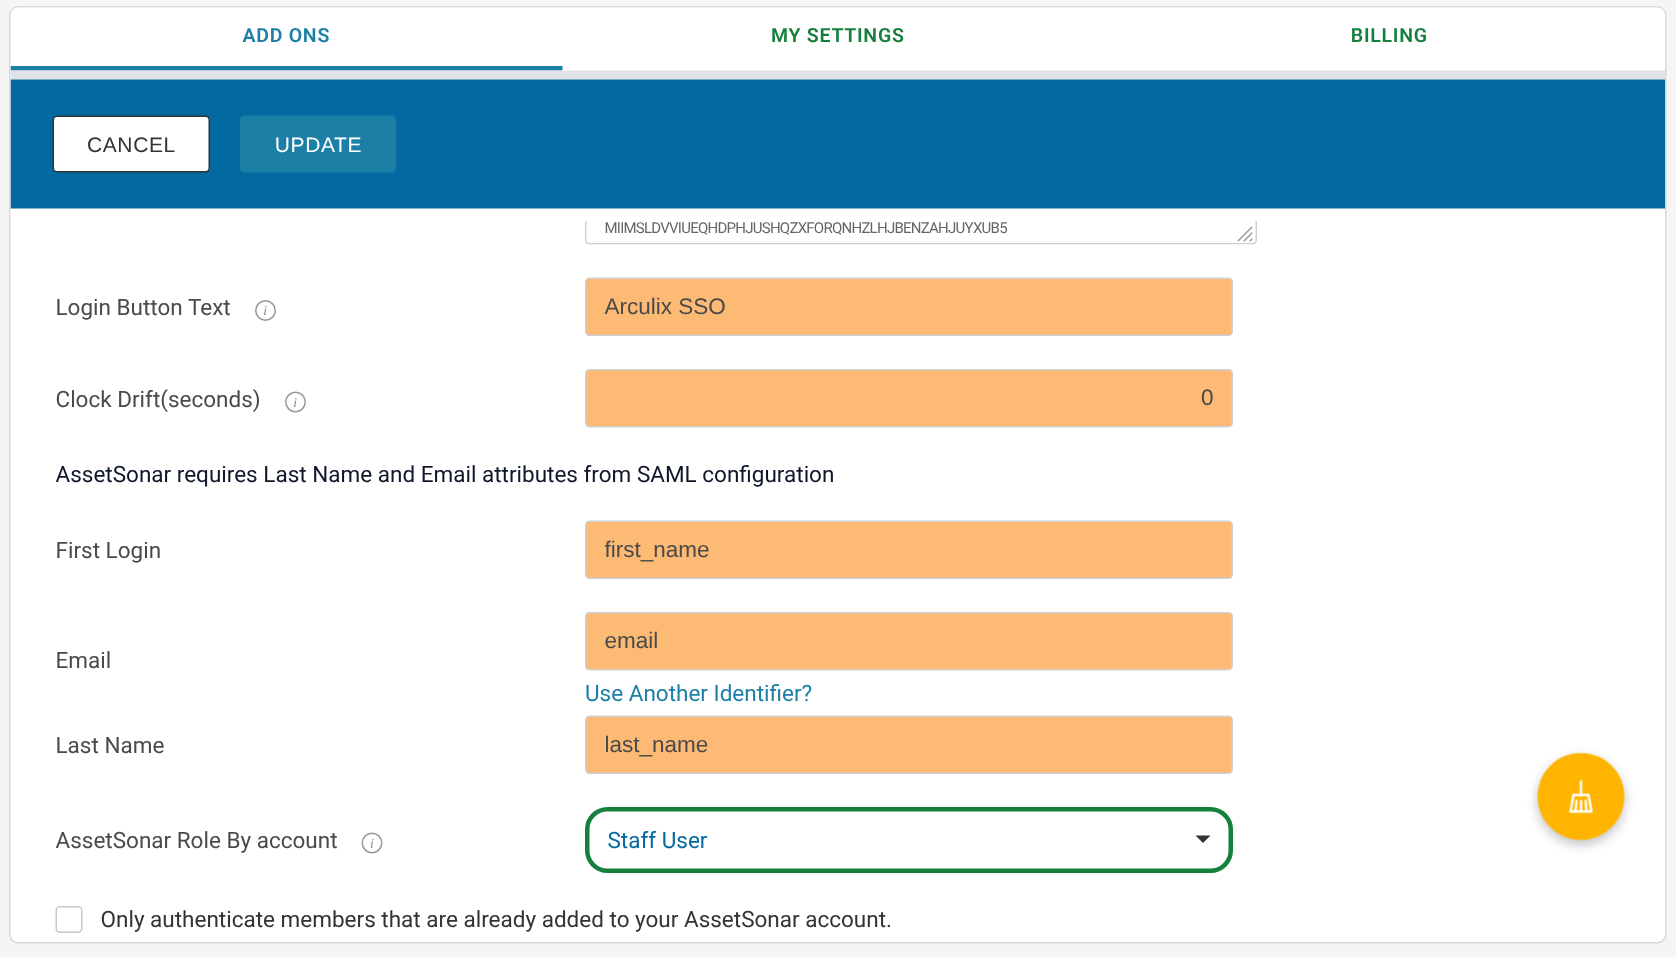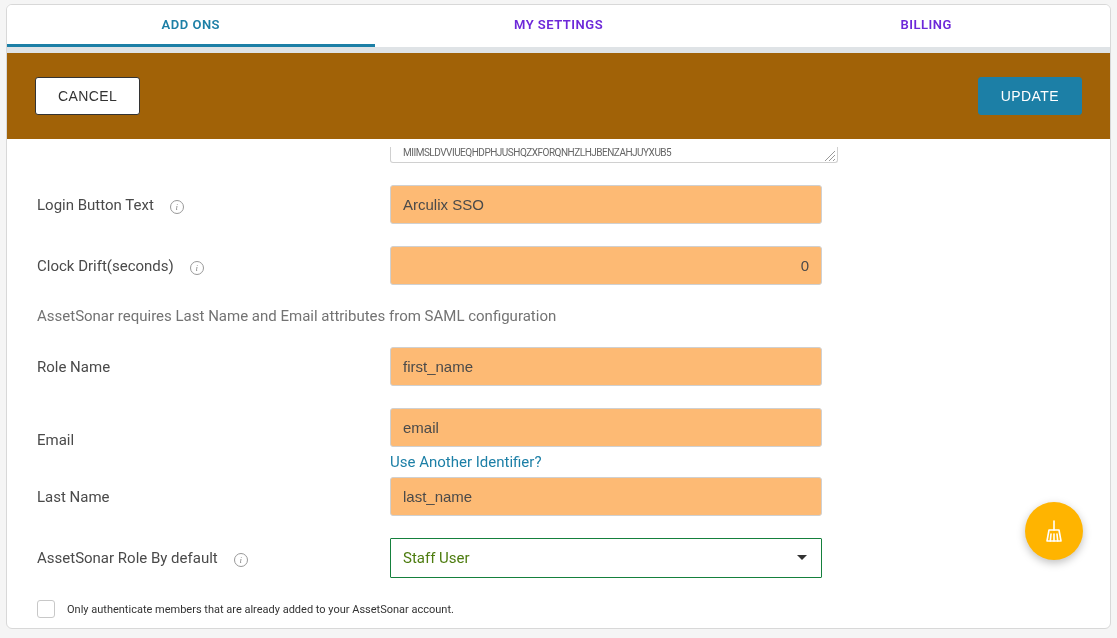--- a/index.html
+++ b/index.html
@@ -27,38 +27,38 @@
     background: #fff;
   }
   .tab {
     flex: 1;
     display: flex;
     align-items: center;
     justify-content: center;
     font-size: 13px;
     font-weight: 600;
     letter-spacing: 0.5px;
-    color: #6d28d9;
+    color: #15803d;
     cursor: pointer;
     border-bottom: 3px solid transparent;
     text-transform: uppercase;
   }
   .tab.active {
     color: #1c7fa6;
     border-bottom: 3px solid #1c7fa6;
   }
   .tabs-divider {
     height: 6px;
     background: #dfe3e6;
   }
   .action-bar {
-    background: #a16207;
+    background: #0369a1;
     padding: 24px 28px;
     display: flex;
-    justify-content: space-between;
+    justify-content: flex-start;
     gap: 20px;
   }
   .btn {
     font-size: 14px;
     font-weight: 500;
     padding: 10px 22px;
     border-radius: 3px;
     cursor: pointer;
     border: 1px solid transparent;
     letter-spacing: 0.4px;
@@ -143,40 +143,40 @@
     border: 1px solid #d0d0d0;
     border-radius: 3px;
     padding: 10px 12px;
     font-size: 15px;
     color: #4a4a4a;
     background: #fdba74;
   }
   .num-field { text-align: right; }
   .note-row {
     font-size: 15px;
-    color: #737373;
+    color: #0f172a;
     margin-bottom: 22px;
   }
   .link {
     color: #1c7fa6;
     font-size: 15px;
     margin-top: 6px;
     cursor: pointer;
   }
   .select-wrap {
     position: relative;
     width: 432px;
   }
   .select-display {
     width: 100%;
-    border: 1px solid #15803d;
-    border-radius: 1px;
+    border: 3px solid #15803d;
+    border-radius: 15px;
     padding: 10px 12px;
     font-size: 15px;
-    color: #4d7c0f;
+    color: #0369a1;
     background: #fff;
     cursor: pointer;
   }
   .select-caret {
     position: absolute;
     right: 14px;
     top: 50%;
     transform: translateY(-50%);
     pointer-events: none;
   }
@@ -187,21 +187,21 @@
     margin-top: 12px;
   }
   .cb {
     width: 18px; height: 18px;
     border: 1px solid #c8c8c8;
     border-radius: 3px;
     background: #fff;
     cursor: pointer;
   }
   .cb-label {
-    font-size: 11px;
+    font-size: 15px;
     color: #333;
   }
   .fab {
     position: fixed;
     right: 34px;
     bottom: 78px;
     width: 58px; height: 58px;
     border-radius: 50%;
     background: #ffb400;
     display: flex;
@@ -258,21 +258,21 @@
         </div>
         <div class="field">
           <input type="text" class="textfield num-field" value="0" style="">
         </div>
       </div>
 
       <div class="note-row">AssetSonar requires Last Name and Email attributes from SAML configuration</div>
 
       <div class="row">
         <div class="label">
-          <span>Role Name</span>
+          <span>First Login</span>
         </div>
         <div class="field">
           <input type="text" class="textfield" value="first_name" style="">
         </div>
       </div>
 
       <div class="row" style="margin-bottom:6px;">
         <div class="label">
           <span>Email</span>
         </div>
@@ -286,21 +286,21 @@
         <div class="label">
           <span>Last Name</span>
         </div>
         <div class="field">
           <input type="text" class="textfield" value="last_name" style="">
         </div>
       </div>
 
       <div class="row" style="margin-top:22px;">
         <div class="label">
-          <span>AssetSonar Role By default</span>
+          <span>AssetSonar Role By account</span>
           <span class="info-icon">i</span>
         </div>
         <div class="select-wrap">
           <div class="select-display">Staff User</div>
           <svg class="select-caret" width="12" height="8" viewBox="0 0 12 8">
             <path d="M1 1 L6 6 L11 1 Z" fill="#333"></path>
           </svg>
         </div>
       </div>
 

